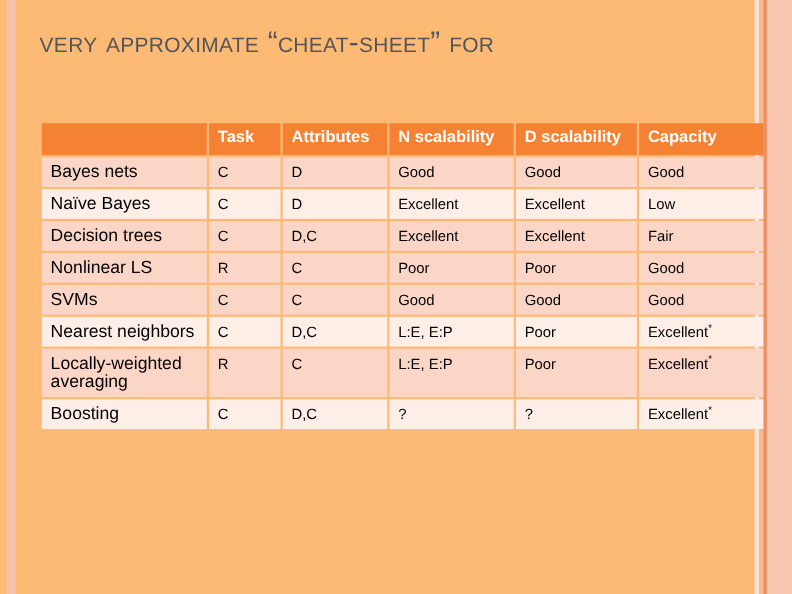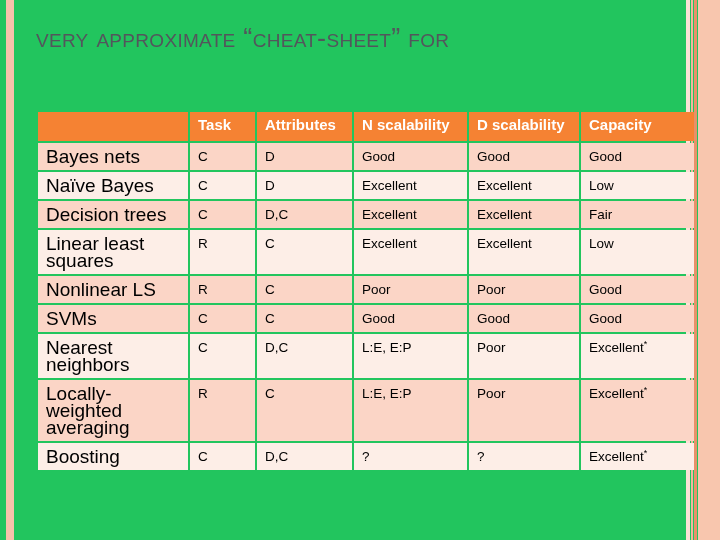--- a/index.html
+++ b/index.html
@@ -10,21 +10,21 @@
   body {
     width: 720px;
     height: 540px;
     overflow: hidden;
     font-family: "Liberation Sans", sans-serif;
     position: relative;
   }
   #slide {
     position: absolute;
     inset: 0;
-    background: #22c55e;
+    background: #fdba74;
     overflow: hidden;
   }
   
   .edge-left-bar {
     position: absolute;
     left: 6px; top: 0;
     width: 8px; height: 540px;
     background: #F7C2AB;
   }
   .edge-right-thin {
@@ -100,21 +100,21 @@
   .cheat-table thead th.col-name {
     background: #F58233;
   }
   .cheat-table tbody tr.row-odd td {
     background: #FBD5C6;
   }
   .cheat-table tbody tr.row-even td {
     background: #FDEEE7;
   }
   .cheat-table tbody td.cell-name {
-    font-size: 19px;
+    font-size: 16px;
   }
   sup.asterisk {
     font-size: 9px;
     vertical-align: super;
     line-height: 0;
   }
   
   col.c-name { width: 150px; }
   col.c-task { width: 65px; }
   col.c-attr { width: 95px; }
@@ -174,28 +174,20 @@
           <td>Low</td>
         </tr>
         <tr class="row-odd">
           <td class="cell-name">Decision trees</td>
           <td>C</td>
           <td>D,C</td>
           <td>Excellent</td>
           <td>Excellent</td>
           <td>Fair</td>
         </tr>
-        <tr class="row-even">
-          <td class="cell-name">Linear least squares</td>
-          <td>R</td>
-          <td>C</td>
-          <td>Excellent</td>
-          <td>Excellent</td>
-          <td>Low</td>
-        </tr>
         <tr class="row-odd">
           <td class="cell-name">Nonlinear LS</td>
           <td>R</td>
           <td>C</td>
           <td>Poor</td>
           <td>Poor</td>
           <td>Good</td>
         </tr>
         <tr class="row-odd">
           <td class="cell-name">SVMs</td>

